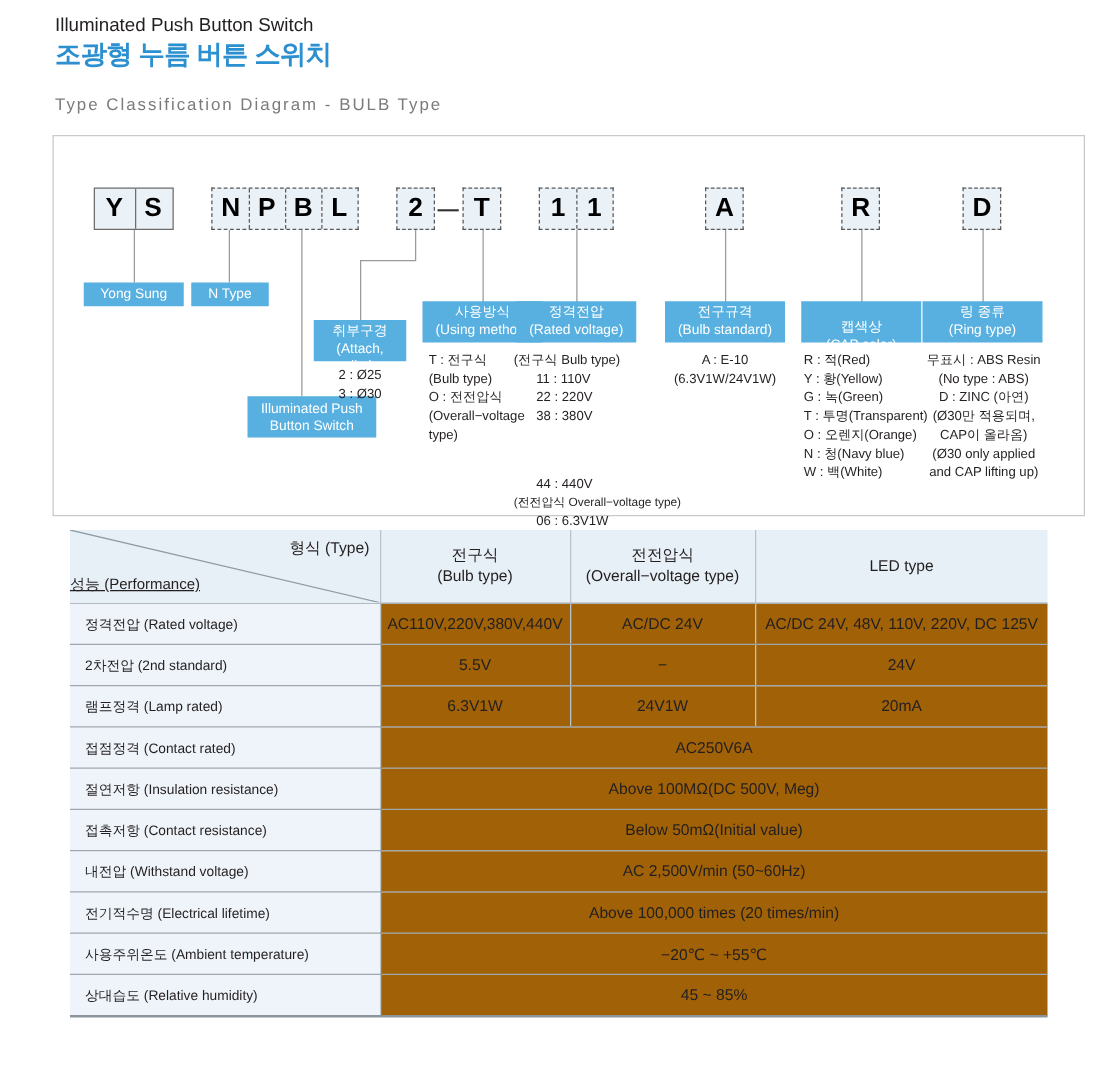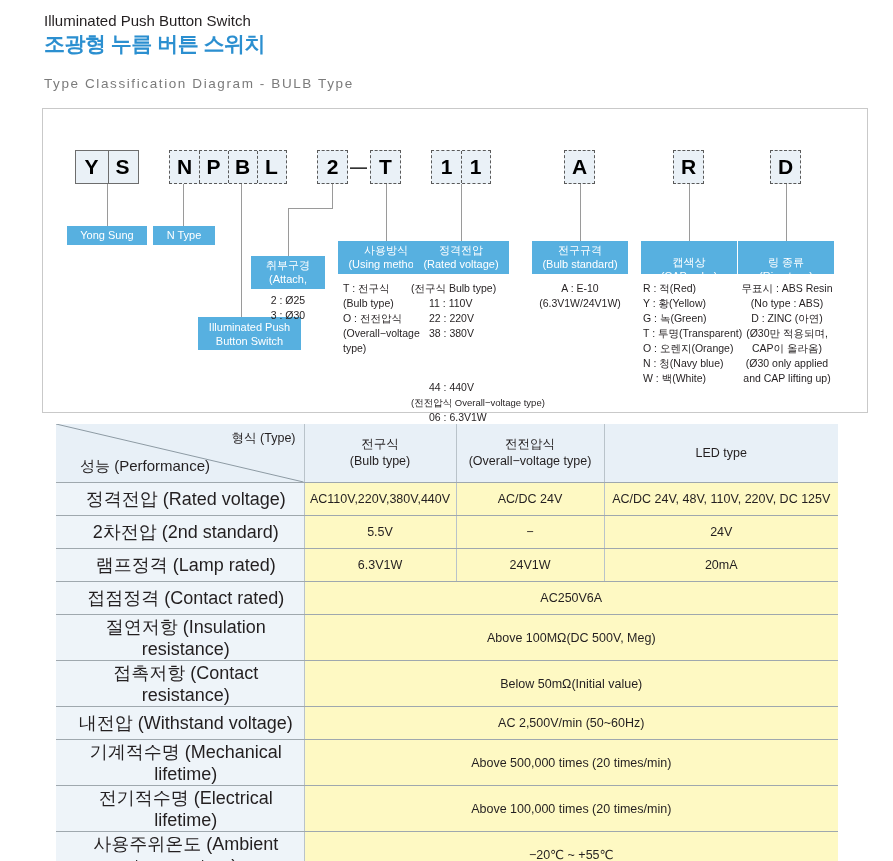--- a/index.html
+++ b/index.html
@@ -81,33 +81,33 @@
     font-size:12.5px;line-height:17px;
   }
   #spec-table .hdr-corner{
     background:#e8f0f7;position:relative;height:58px;
     border-bottom:1px solid #9fa8ae;
   }
   #spec-table .hdr-corner .type-lbl{
     position:absolute;right:8px;top:6px;font-size:12.5px;
   }
   #spec-table .hdr-corner .perf-lbl{
-    position:absolute;left:24px;bottom:6px;font-size:15px;
+    position:absolute;left:0;bottom:6px;font-size:12px;text-decoration:underline;
   }
   #spec-table .hdr-corner .slash{
     position:absolute;left:0;top:0;width:100%;height:100%;
     pointer-events:none;
   }
   #spec-table .rowlabel{
-    background:#eef4f9;height:32px;padding-left:12px;text-align:center;
-    font-size:18px;
+    background:#eef4f9;height:32px;padding-left:12px;text-align:left;
+    font-size:11px;
   }
   #spec-table .val{
     text-align:center;height:32px;border-left:1px solid #b9c3ca;
-    font-size:12.5px;background:#fef9c3;
+    font-size:12.5px;background:#a16207;
   }
   #spec-table .lastrow td{border-bottom:2px solid #8b959c;}
 </style>
 </head>
 <body>
 
 <div id="header">
   <div id="title-en">Illuminated Push Button Switch</div>
   <div id="title-ko">조광형 누름 버튼 스위치</div>
 </div>
@@ -234,21 +234,21 @@
   <div class="desc left" style="left:600px;top:172px;">
     <div>R : 적(Red)</div>
     <div>Y : 황(Yellow)</div>
     <div>G : 녹(Green)</div>
     <div>T : 투명(Transparent)</div>
     <div>O : 오렌지(Orange)</div>
     <div>N : 청(Navy blue)</div>
     <div>W : 백(White)</div>
   </div>
 
-  <div class="chip" style="left:695px;top:132px;width:96px;height:33px;padding-top:14px;">
+  <div class="chip" style="left:695px;top:132px;width:96px;height:33px;padding-top:2px;">
     <span class="ko">링 종류</span>
     <span class="en">(Ring type)</span>
   </div>
   <div class="desc center" style="left:689px;top:172px;width:110px;">
     <div>무표시 : ABS Resin</div>
     <div>(No type : ABS)</div>
     <div>D : ZINC (아연)</div>
     <div>(Ø30만 적용되며,</div>
     <div>CAP이 올라옴)</div>
     <div>(Ø30 only applied</div>
@@ -315,24 +315,20 @@
     </tr>
     <tr>
       <td class="rowlabel">접촉저항 (Contact resistance)</td>
       <td class="val" colspan="3">Below 50mΩ(Initial value)</td>
     </tr>
     <tr>
       <td class="rowlabel">내전압 (Withstand voltage)</td>
       <td class="val" colspan="3">AC 2,500V/min (50~60Hz)</td>
     </tr>
     <tr>
-      <td class="rowlabel">기계적수명 (Mechanical lifetime)</td>
-      <td class="val" colspan="3">Above 500,000 times (20 times/min)</td>
-    </tr>
-    <tr>
       <td class="rowlabel">전기적수명 (Electrical lifetime)</td>
       <td class="val" colspan="3">Above 100,000 times (20 times/min)</td>
     </tr>
     <tr>
       <td class="rowlabel">사용주위온도 (Ambient temperature)</td>
       <td class="val" colspan="3">−20℃ ~ +55℃</td>
     </tr>
     <tr class="lastrow">
       <td class="rowlabel">상대습도 (Relative humidity)</td>
       <td class="val" colspan="3">45 ~ 85%</td>

